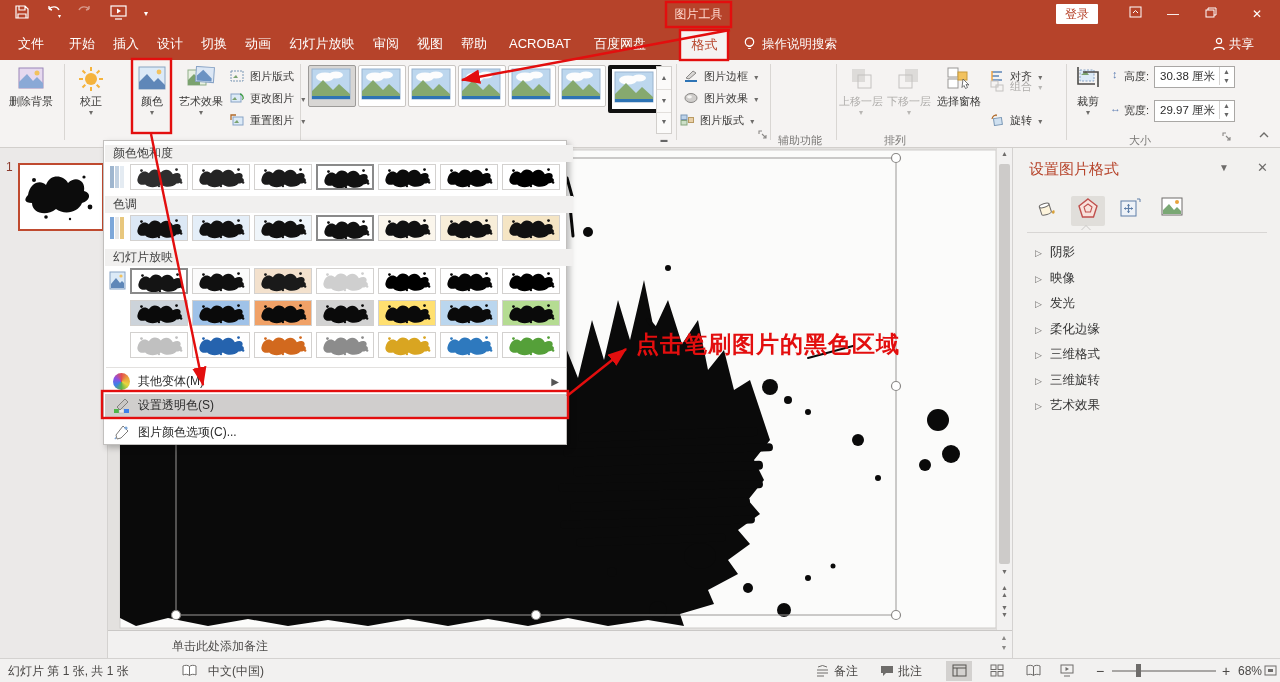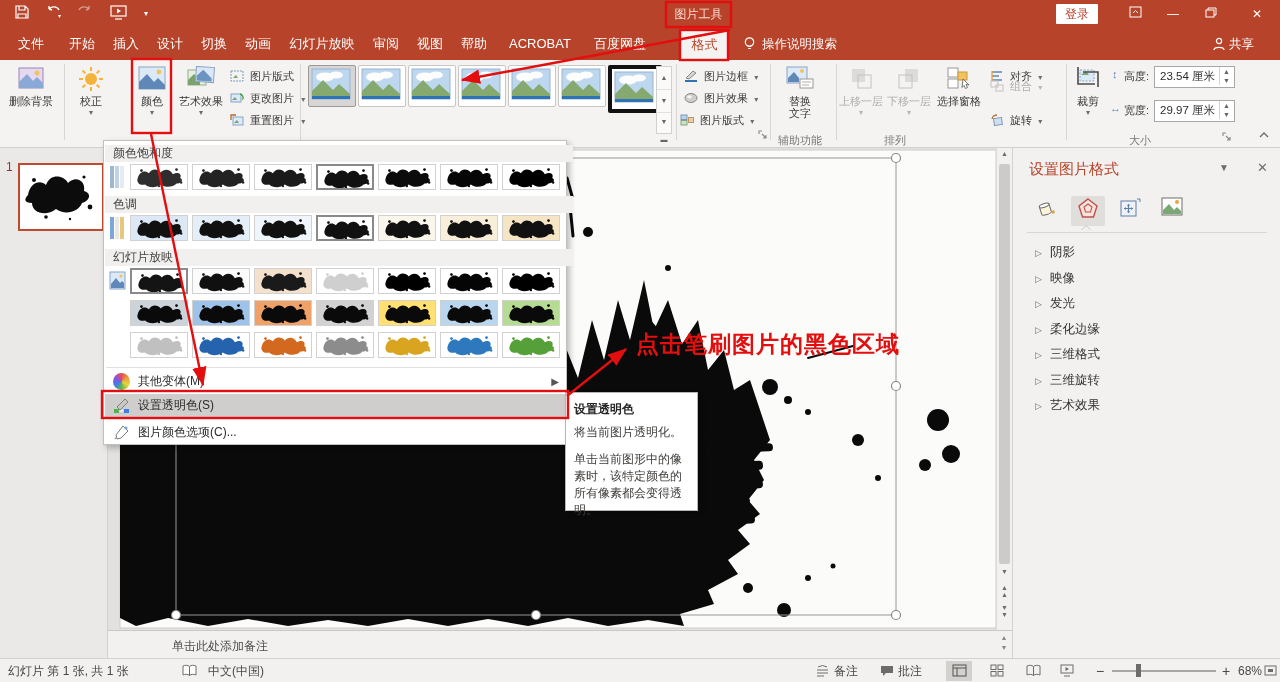--- a/index.html
+++ b/index.html
@@ -319,33 +319,20 @@
       <span>图片版式</span>
       <span class="caret" style="margin-left:3px">▾</span>
     </div>
     <div style="position:absolute;left:758px;top:66px">
       <svg width="10" height="10" viewBox="0 0 10 10">
           <path d="M1,4 V1 H4 M4,4 L8,8 M8,5 v3 h-3" fill="none" stroke="#8a8886" stroke-width="1.1"></path>
         </svg>
     </div>
     <div class="rsep" style="left:770px"></div>
 
-    <div class="bigbtn" style="left:774px;width:52px">
-      <span class="bicon">
-        <svg width="28" height="24" viewBox="0 0 28 24">
-            <rect x="1" y="1" width="20" height="16" fill="#dceaf7" stroke="#88a3c5"></rect>
-            <path d="M2,12 L8,6 L13,12 L13,16 L2,16 z" fill="#5f87b8"></path>
-            <circle cx="16" cy="5" r="2" fill="#f2c25e"></circle>
-            <rect x="14" y="13" width="13" height="9" fill="#fff" stroke="#9a9896"></rect>
-            <path d="M16,16 h9 M16,19 h7" stroke="#b0aeac"></path>
-          </svg>
-      </span>
-      <span>替换</span><br>
-      <span style="position:relative;top:-3px">文字</span>
-    </div>
     <div class="grouplabel" style="left:770px;width:60px">辅助功能</div>
     <div class="rsep" style="left:836px"></div>
 
     <div class="bigbtn disabled" style="left:838px;width:46px">
       <span class="bicon">
         <svg width="24" height="24" viewBox="0 0 24 24">
             <rect x="3" y="3" width="13" height="13" fill="#dddbd9"></rect>
             <rect x="9" y="9" width="13" height="13" fill="none" stroke="#c4c2c0"></rect>
           </svg>
       </span>
@@ -408,21 +395,21 @@
             <path d="M6,9 L11,5 L14,9 z" fill="#7ba26f"></path>
             <path d="M3,1 V18 H20 M23,21 V6 H8" fill="none" stroke="#4d4b49" stroke-width="1.6"></path>
           </svg>
       </span>
       <span>裁剪</span>
       <div class="caret">▾</div>
     </div>
     <div style="position:absolute;left:1112px;top:8px;font-size:11px;color:#5f7fb4">↕</div>
     <div class="smallbtn" style="left:1124px;top:6px">高度:</div>
     <div class="spinbox" style="left:1154px;top:6px">
-      <span>23.54 厘米</span>
+      <span>30.38 厘米</span>
       <span class="spinarrows">▲<br>▼</span>
     </div>
     <div style="position:absolute;left:1110px;top:42px;font-size:11px;color:#5f7fb4">↔</div>
     <div class="smallbtn" style="left:1124px;top:40px">宽度:</div>
     <div class="spinbox" style="left:1154px;top:40px">
       <span>29.97 厘米</span>
       <span class="spinarrows">▲<br>▼</span>
     </div>
     <div class="grouplabel" style="left:1118px;width:44px">大小</div>
     <div style="position:absolute;left:1222px;top:68px">
@@ -935,25 +922,20 @@
         <svg width="17" height="17" viewBox="0 0 17 17">
             <path d="M10,2 L15,7 L8,14 L4,15 L3,11 z" fill="#fff" stroke="#6e6c6a" stroke-width=".9"></path>
             <path d="M3,15 c-2,1 -2,-1 0,-2" fill="#7da7d9"></path>
             <circle cx="13" cy="4" r="1.6" fill="#7da7d9"></circle>
           </svg>
       </span>
       <span class="mtext">图片颜色选项(C)...</span>
     </div>
   </div>
 
-  <div id="tooltip" class="abs">
-    <div class="tt-title">设置透明色</div>
-    <div>将当前图片透明化。</div>
-    <div class="tt-body">单击当前图形中的像素时，该特定颜色的所有像素都会变得透明。</div>
-  </div>
 
   <div id="anno-label" style="color: rgb(227, 14, 14);">点击笔刷图片的黑色区域</div>
 
   <svg id="anno" class="abs">
     <defs>
       <marker id="ah" markerWidth="10" markerHeight="8" refX="7.5" refY="3" orient="auto">
         <path d="M0,0 L8,3 L0,6 Z" fill="#e30e0e"></path>
       </marker>
     </defs>
     <g fill="none" stroke="#e30e0e" stroke-width="2.4">

